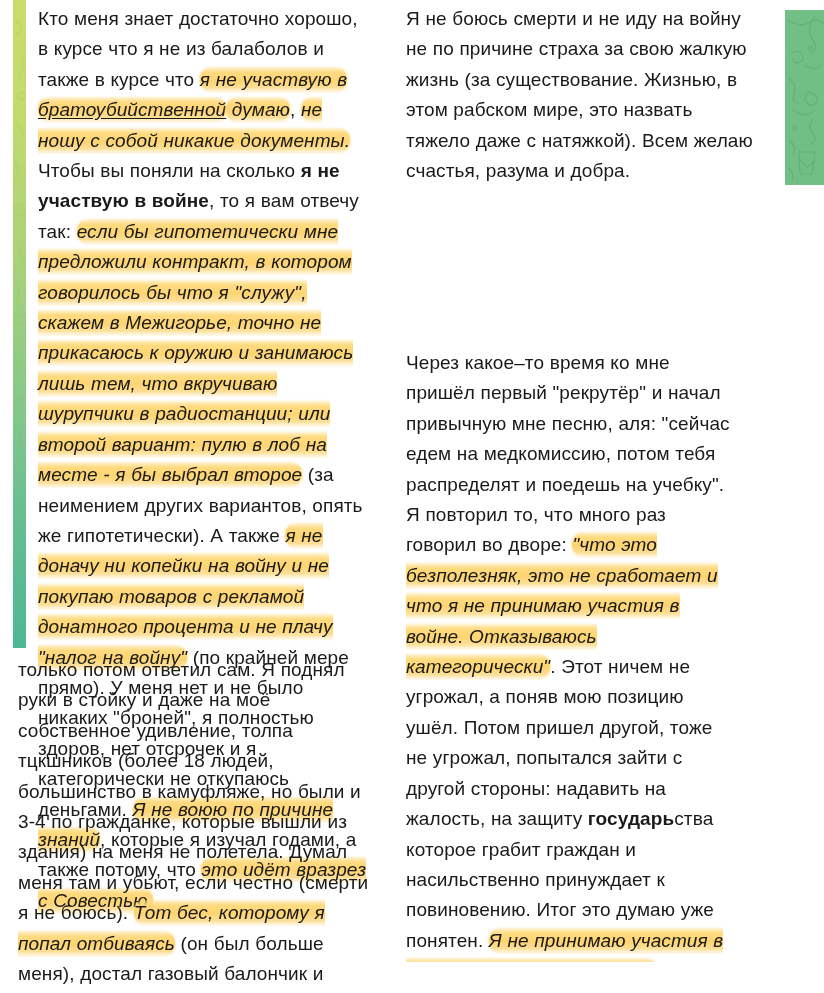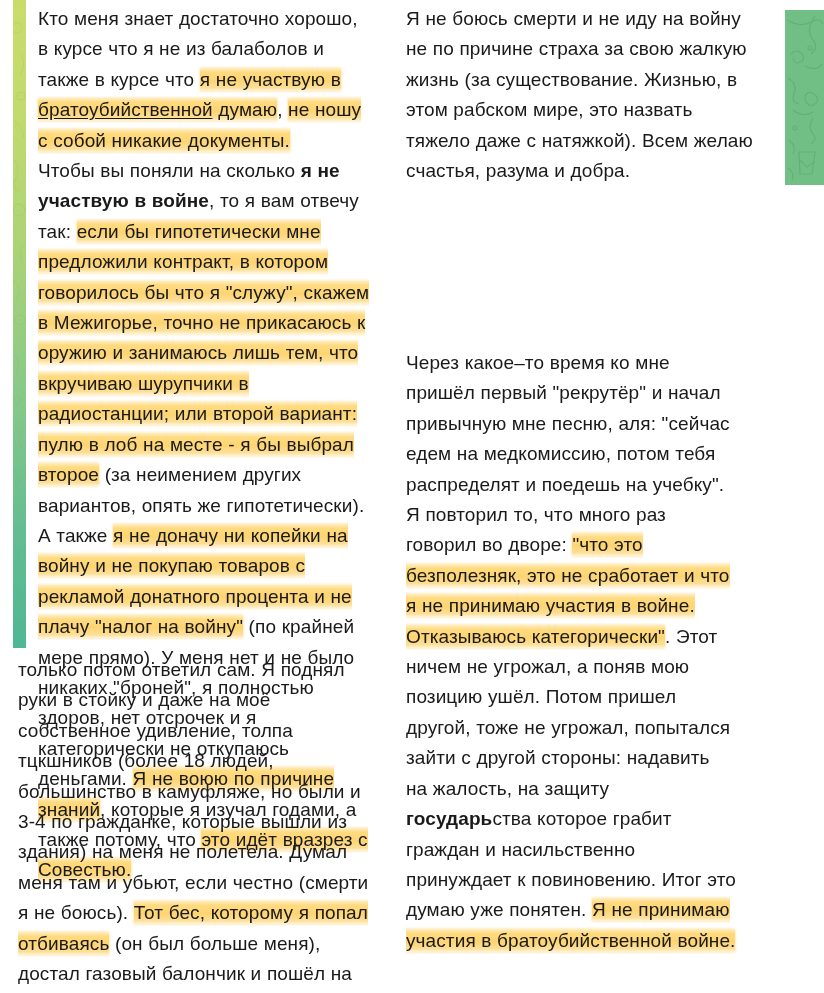--- a/index.html
+++ b/index.html
@@ -75,22 +75,23 @@
 
   
   .hl {
     background: linear-gradient(180deg,
         rgba(255,225,150,.55) 0%,
         rgba(255,217,122,.95) 18%,
         rgba(253,212,113,1) 55%,
         rgba(252,220,142,.92) 85%,
         rgba(255,233,178,.5) 100%);
     box-shadow: 0 0 2px 1px rgba(255,222,150,.55);
-    border-radius: 2px;
+    border-radius: 10px;
     padding: 1px 0;
+    font-style: italic;
   }
 
   
   .green-panel {
     position: absolute;
     background: #71bf84;
     overflow: hidden;
   }
   .green-panel-doodle { position: absolute; inset: 0; opacity: .40; }
 

